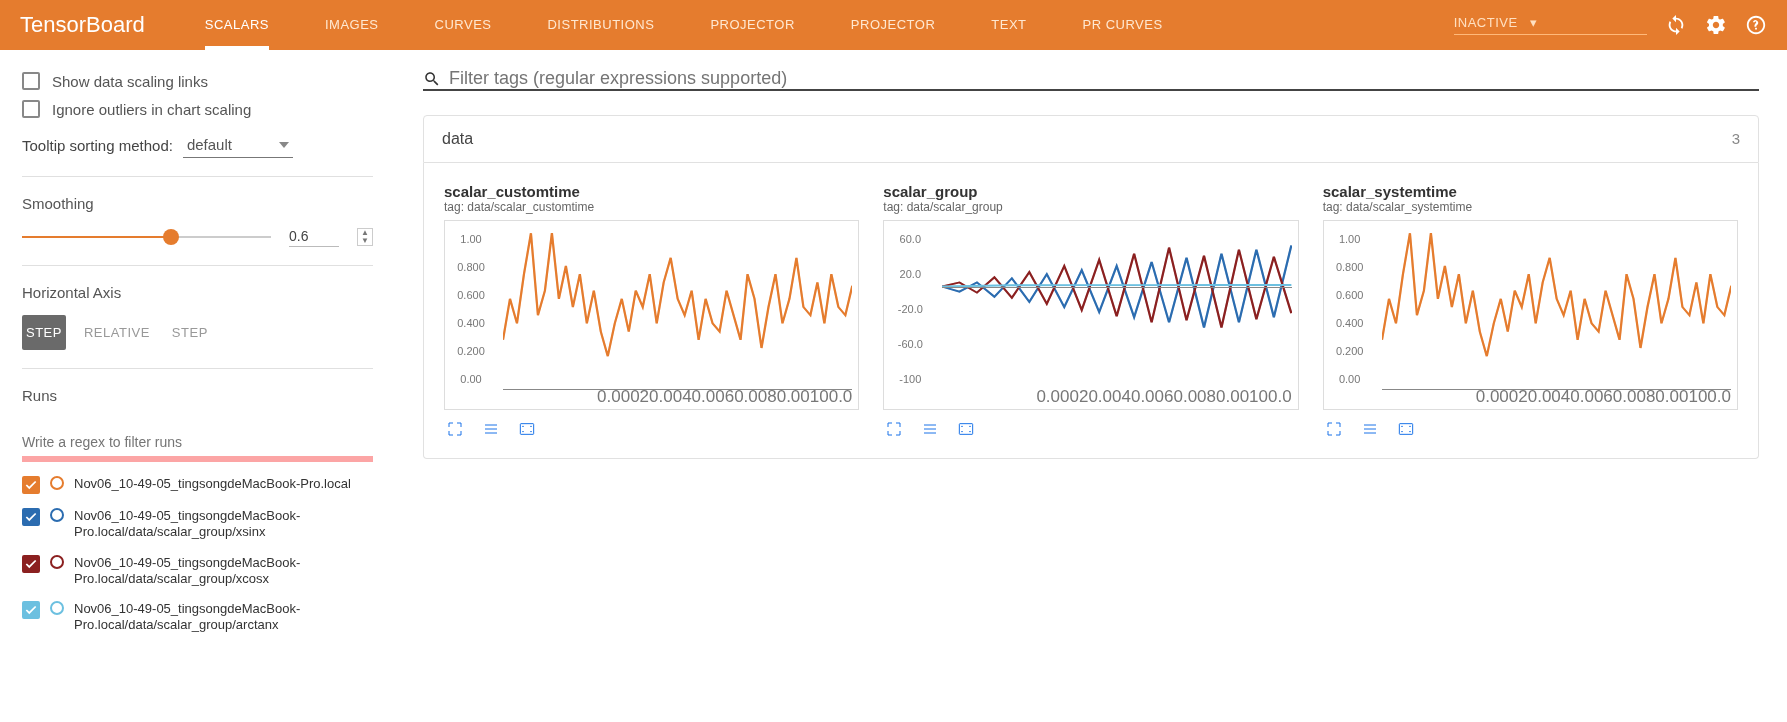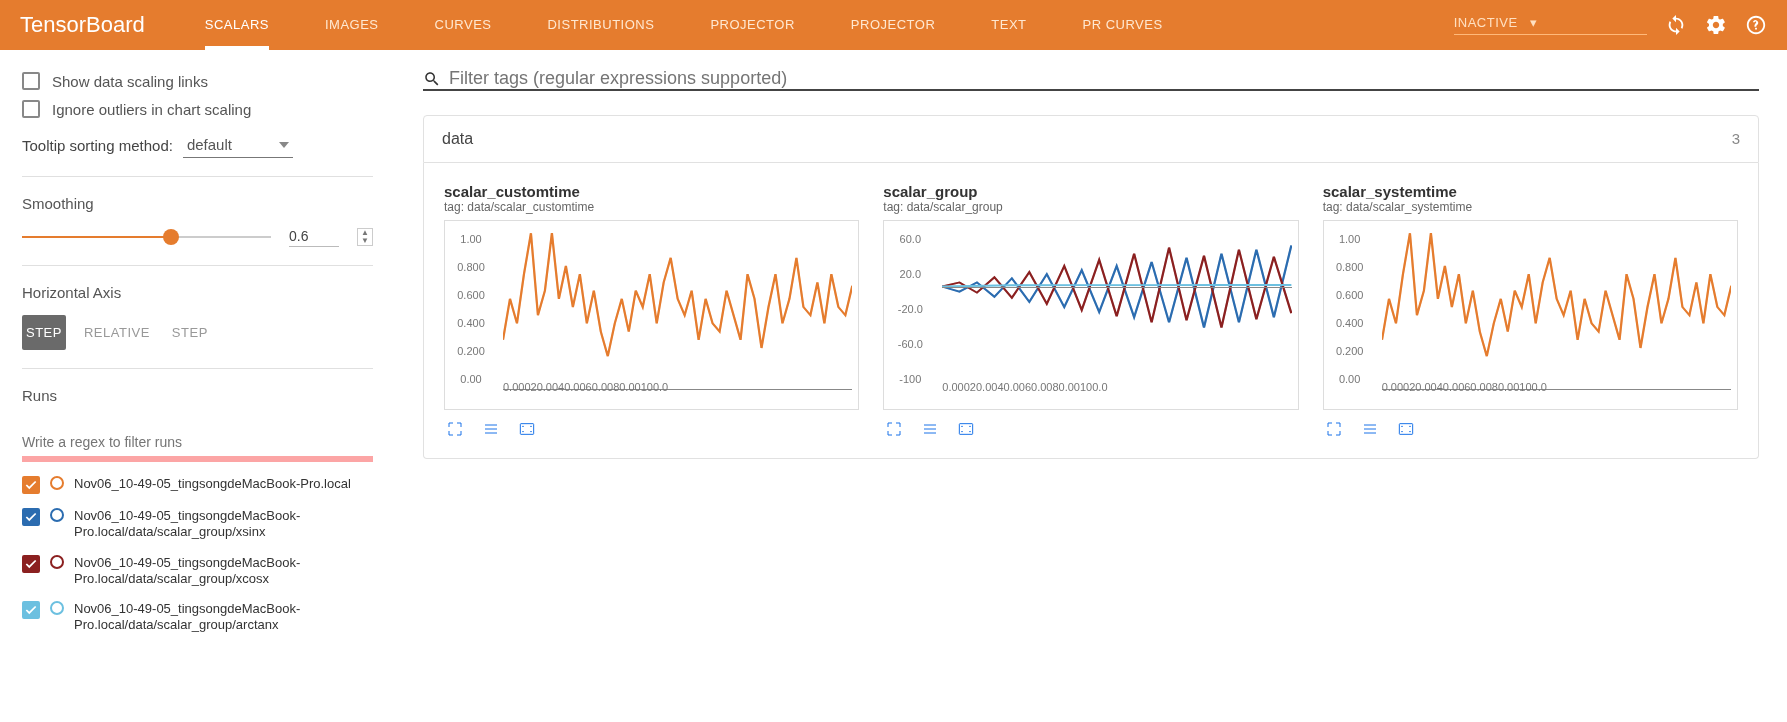--- a/index.html
+++ b/index.html
@@ -65,21 +65,21 @@
 
 .card-group-header { background: #fff; border: 1px solid #e1e1e1; padding: 14px 18px; display: flex; justify-content: space-between; font-size: 16px; color: #444; border-radius: 4px 4px 0 0;}
 .card-group-body { border: 1px solid #e1e1e1; border-top: none; padding: 20px; display: flex; gap: 24px; border-radius: 0 0 4px 4px;}
 
 .chart-card { flex: 1; }
 .chart-title { font-size: 15px; font-weight: 700; color: #333; }
 .chart-subtitle { font-size: 12px; color: #666; margin-bottom: 6px; }
 .chart-box { border: 1px solid #ddd; height: 190px; position: relative; background: #fff; }
 .y-axis { position: absolute; left: 0; top: 8px; bottom: 20px; width: 58px; display: flex; flex-direction: column; justify-content: space-between; text-align: center; font-size: 11px; color: #777; padding: 4px 6px 4px 0;}
 .plot-area { position: absolute; left: 58px; right: 6px; top: 4px; bottom: 20px; }
-.x-axis { position: absolute; left: 58px; right: 6px; bottom: 16px; display: flex; justify-content: flex-start; font-size: 11px; color: #777; }
+.x-axis { position: absolute; left: 58px; right: 6px; bottom: 2px; display: flex; justify-content: flex-end; font-size: 17px; color: #777; }
 .baseline { position:absolute; left:0; right:0; background:#888; height:1px; }
 
 .chart-btns { display: flex; gap: 14px; margin-top: 10px; }
 .chart-btns .cbtn { width: 22px; height: 18px; display: flex; align-items: center; justify-content: center; }
 .chart-btns svg { stroke: #1a73e8; fill: none; stroke-width: 1.5; }
 
 .count-badge { color: #888; font-size: 15px; }
 </style>
 </head>
 <body>

